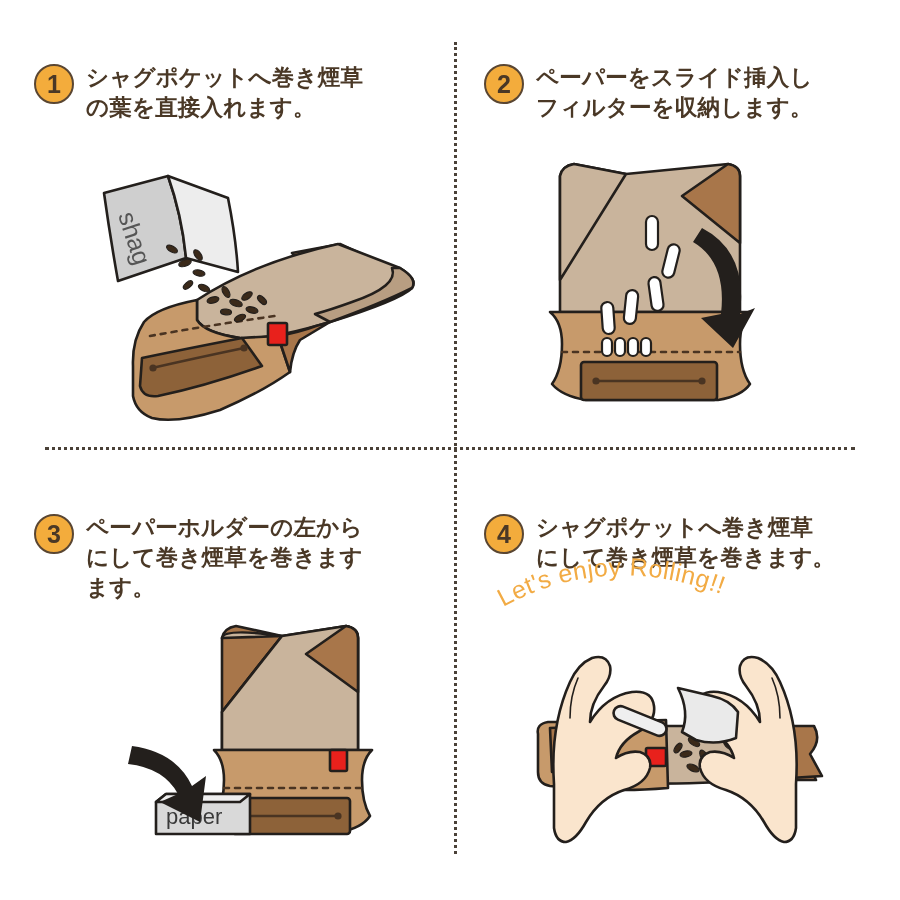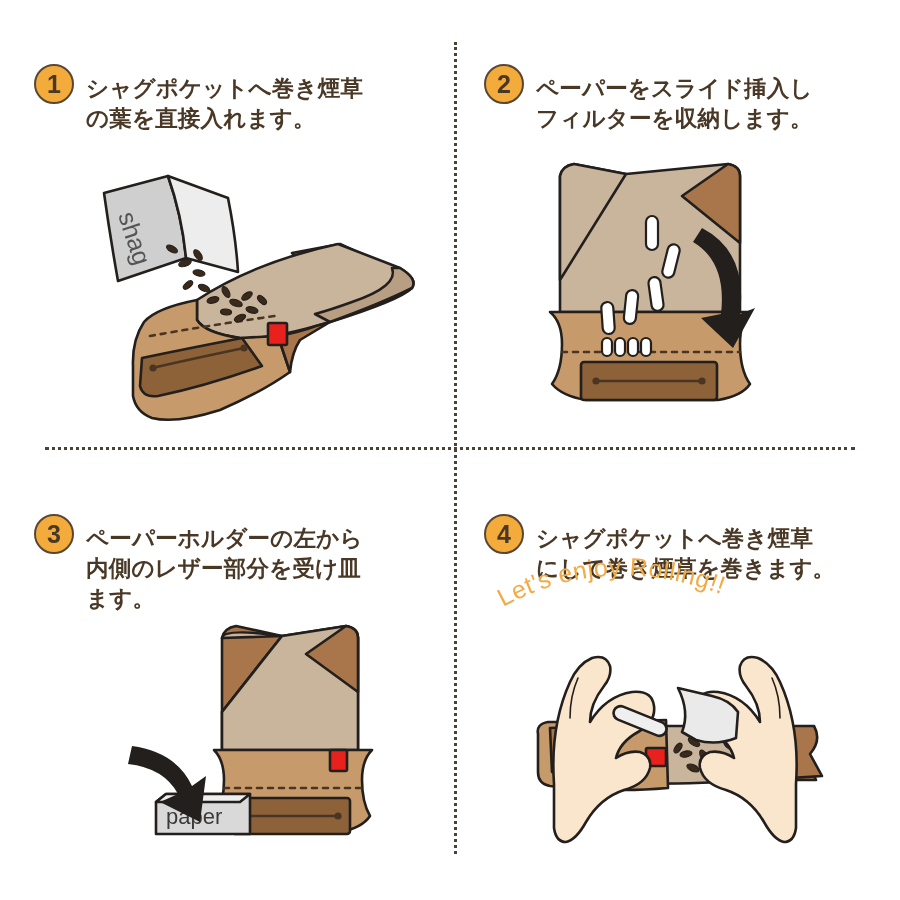--- a/index.html
+++ b/index.html
@@ -78,21 +78,21 @@
     line-height: 1;
     margin-top: 2px;
   }
   .caption-text {
     font-size: 22.5px;
     line-height: 1.33;
     color: #4a3826;
     font-weight: bold;
     letter-spacing: 0.2px;
     white-space: pre-line;
-    margin-top: 12px;
+    margin-top: 1px;
   }
 
   
   .illus {
     position: absolute;
     left: 0;
     top: 0;
     width: 450px;
     height: 450px;
   }
@@ -219,21 +219,21 @@
 
         <path d="M252 228 Q298 252 290 314 L305 308 L283 348 L251 318 L271 314 Q277 262 243 242 Z" fill="#231f1c" stroke="none"></path>
       </g>
     </svg>
   </div>
 
   <div class="panel" id="panel-3">
     <div class="caption">
       <div class="step-badge">3</div>
       <div class="caption-text">ペーパーホルダーの左から
-内側のレザー部分を受け皿
+にして巻き煙草を巻きます
 ます。</div>
     </div>
 
     <svg class="illus" viewBox="0 0 450 450">
       <g stroke="#231f1c" stroke-width="2.6" stroke-linejoin="round" stroke-linecap="round">
 
         <path d="M222 188 Q224 178 236 176 L282 186 L222 262 Z" fill="#a8764a"></path>
 
         <path d="M222 188 L282 186 Q224 178 222 188 Z M222 262 L222 300 L358 300 L358 188
                  Q358 178 346 176 L282 186 Z" fill="#c9b49c"></path>

